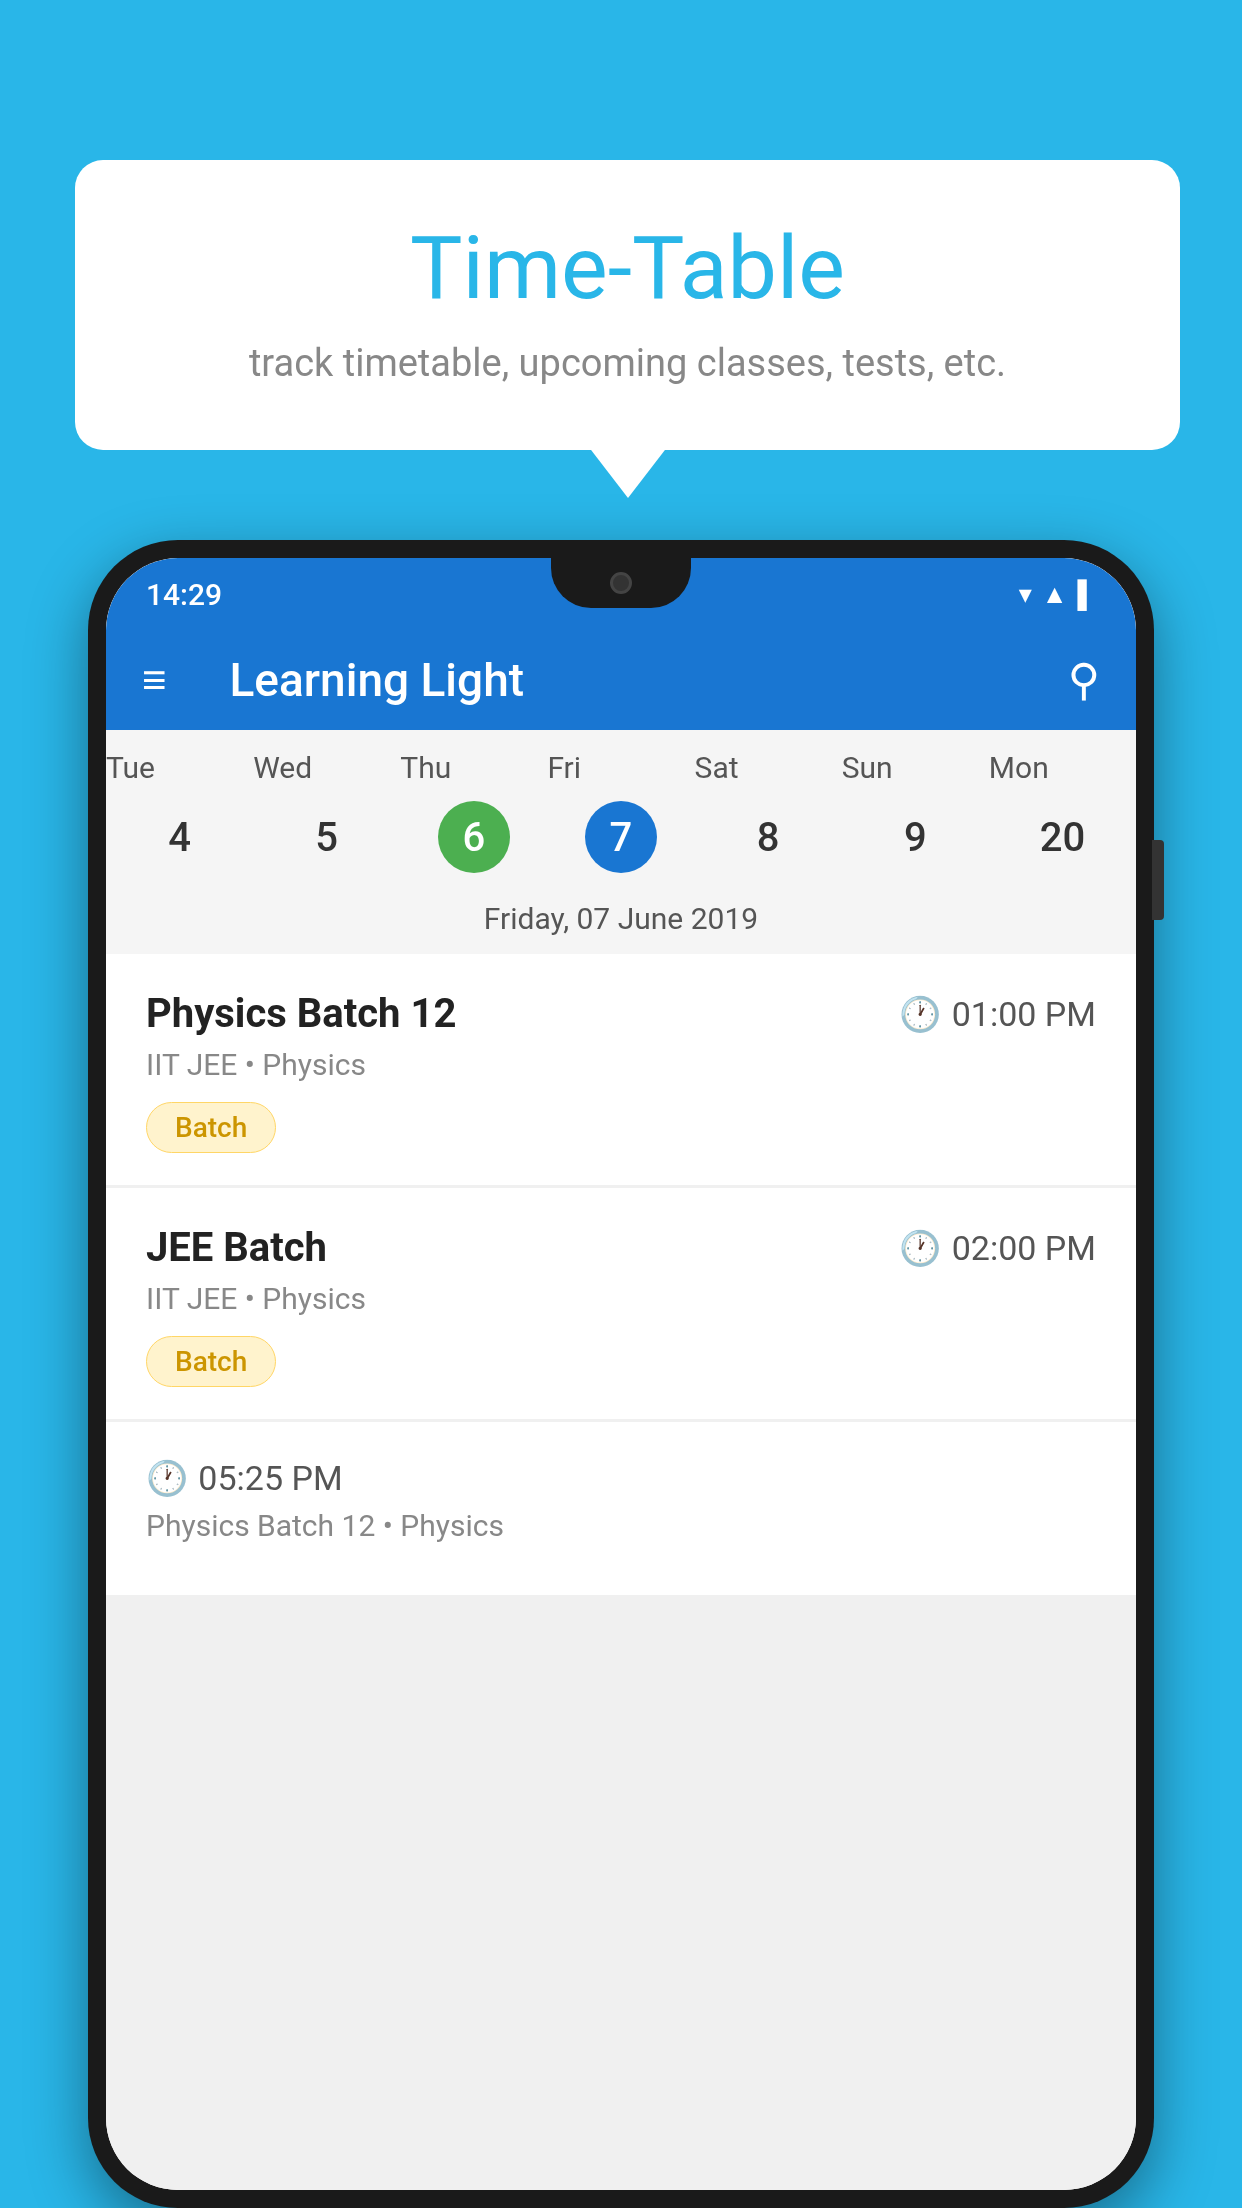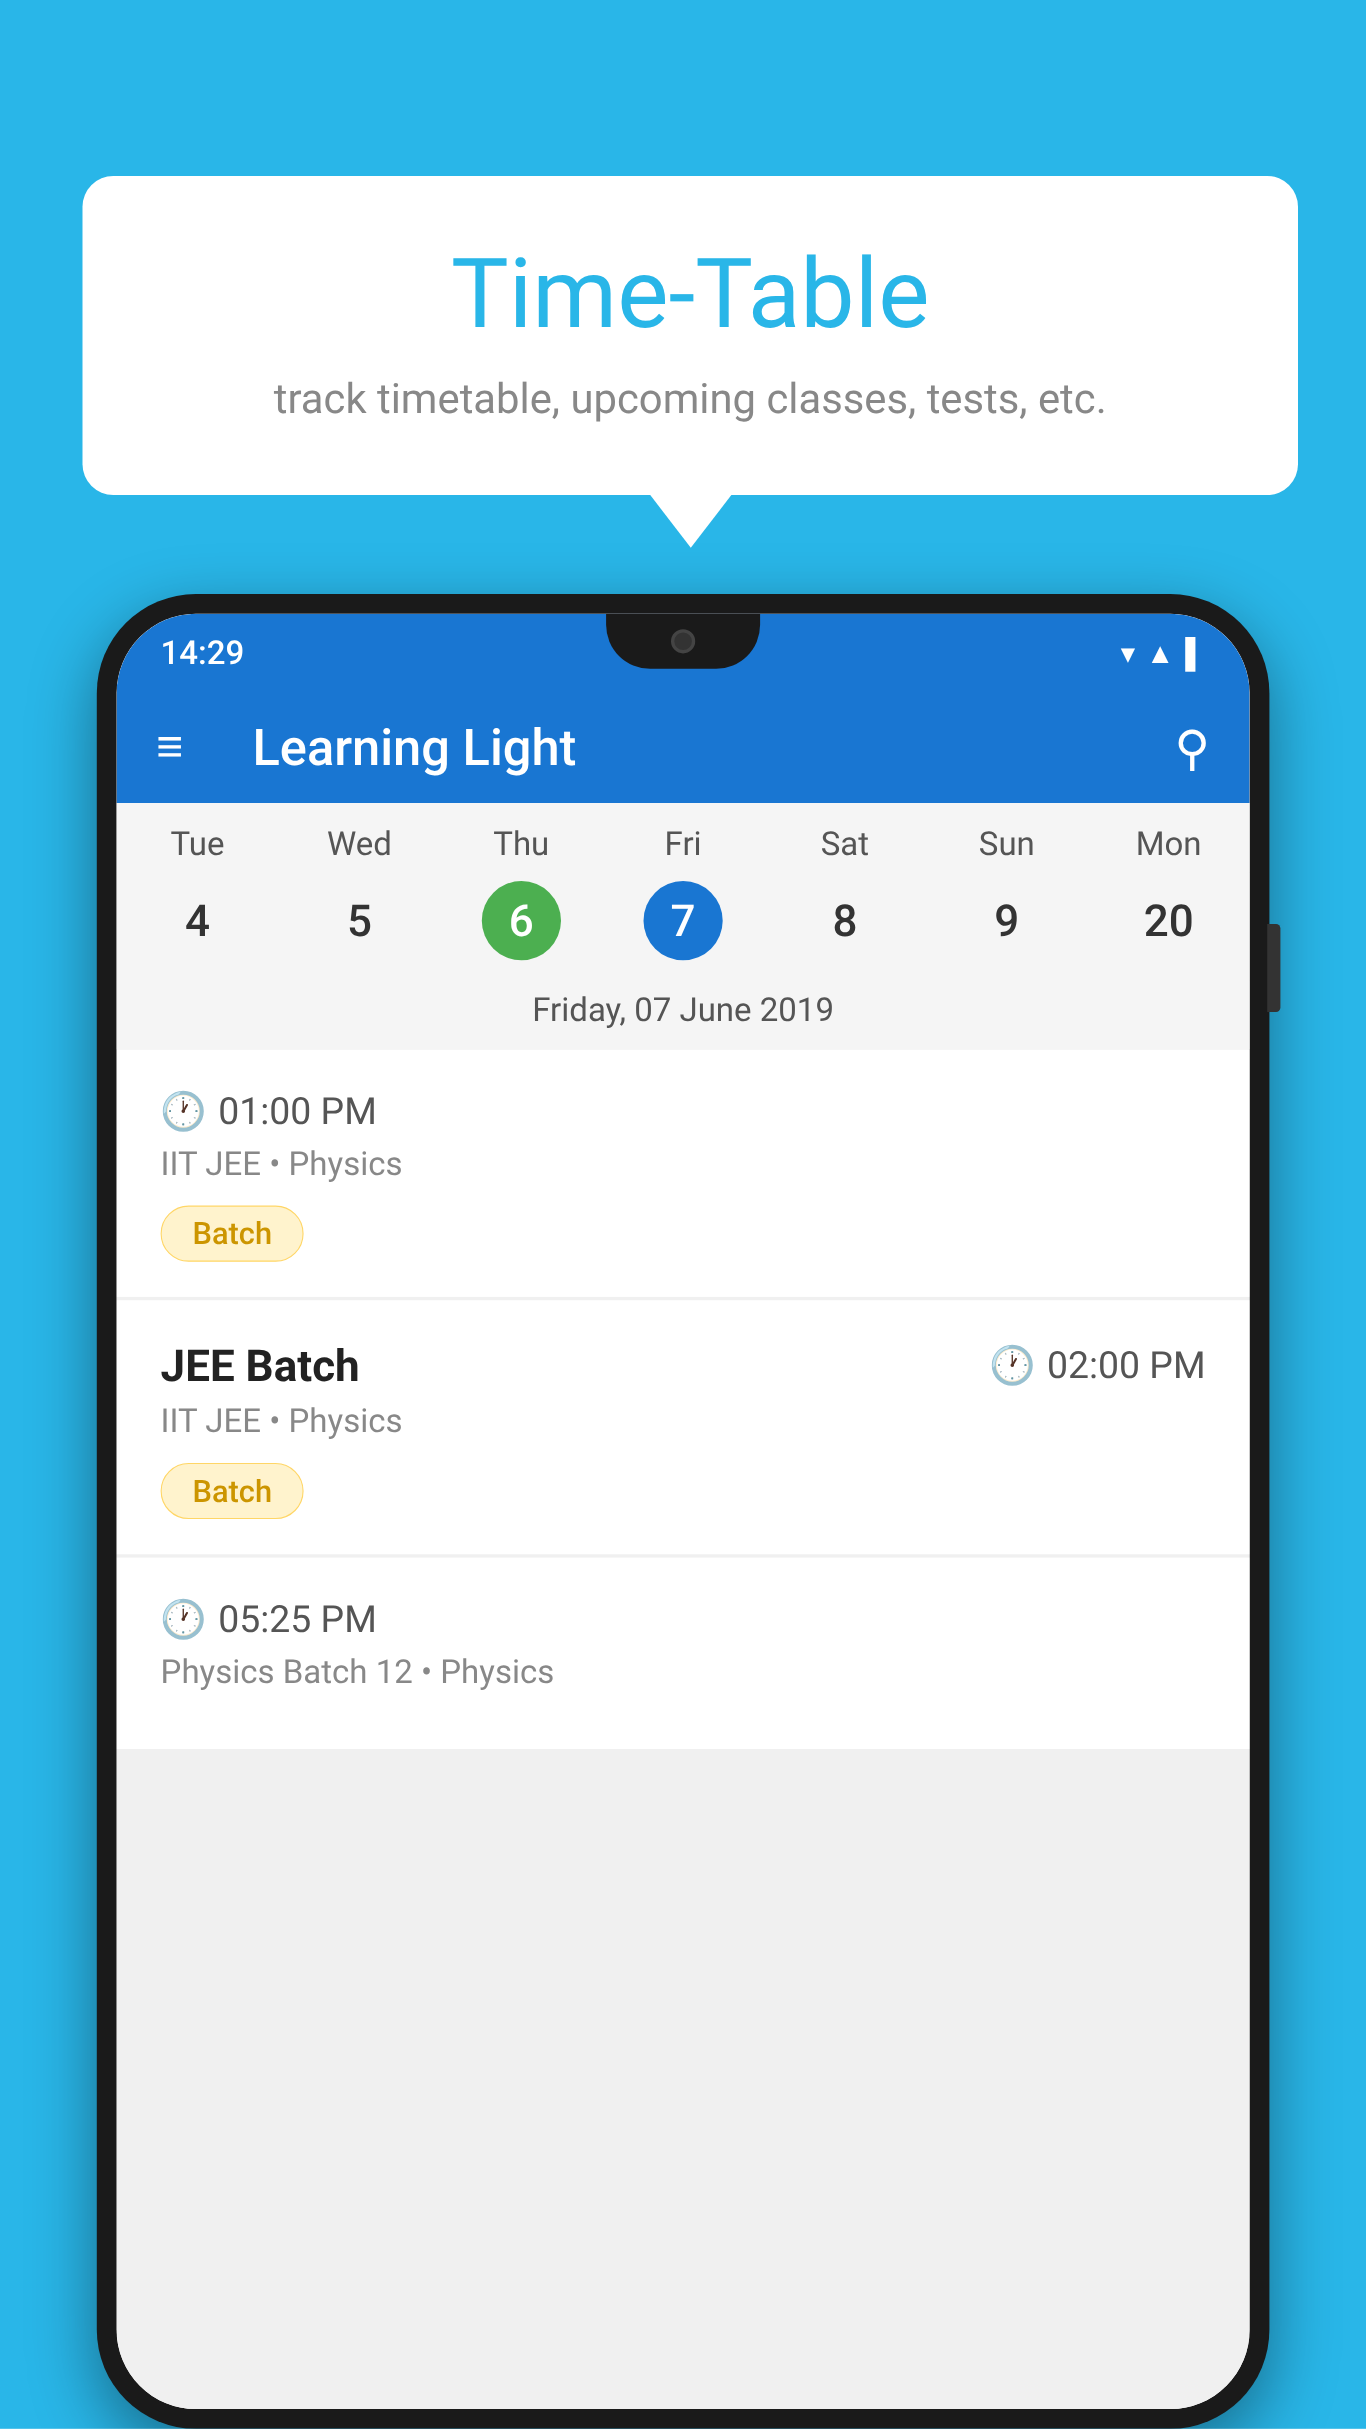--- a/index.html
+++ b/index.html
@@ -179,21 +179,20 @@
     }
 
     .day-names-row {
       display: grid;
       grid-template-columns: repeat(7, 1fr);
       background: #f5f5f5;
       padding: 20px 0 8px;
     }
 
     .day-name {
-      text-align: center;
       font-size: 30px;
       color: #555;
       font-weight: 400;
     }
 
     .day-numbers-row {
       display: grid;
       grid-template-columns: repeat(7, 1fr);
       padding: 8px 0 18px;
       background: #f5f5f5;
@@ -355,20 +354,21 @@
           <div class="day-number">9</div>
           <div class="day-number">20</div>
         </div>
         <div class="selected-date-label">Friday, 07 June 2019</div>
       </div>
 
       <div class="schedule-list">
 
         <div class="schedule-item">
           <div class="schedule-item-header">
+            <span class="schedule-item-title">Physics Batch 12</span>
             <div class="schedule-item-time">
               <span class="clock-icon">🕐</span>
               <span>01:00 PM</span>
             </div>
           </div>
           <div class="schedule-item-subtitle">IIT JEE • Physics</div>
           <span class="batch-badge">Batch</span>
         </div>
 
         <div class="schedule-item">

